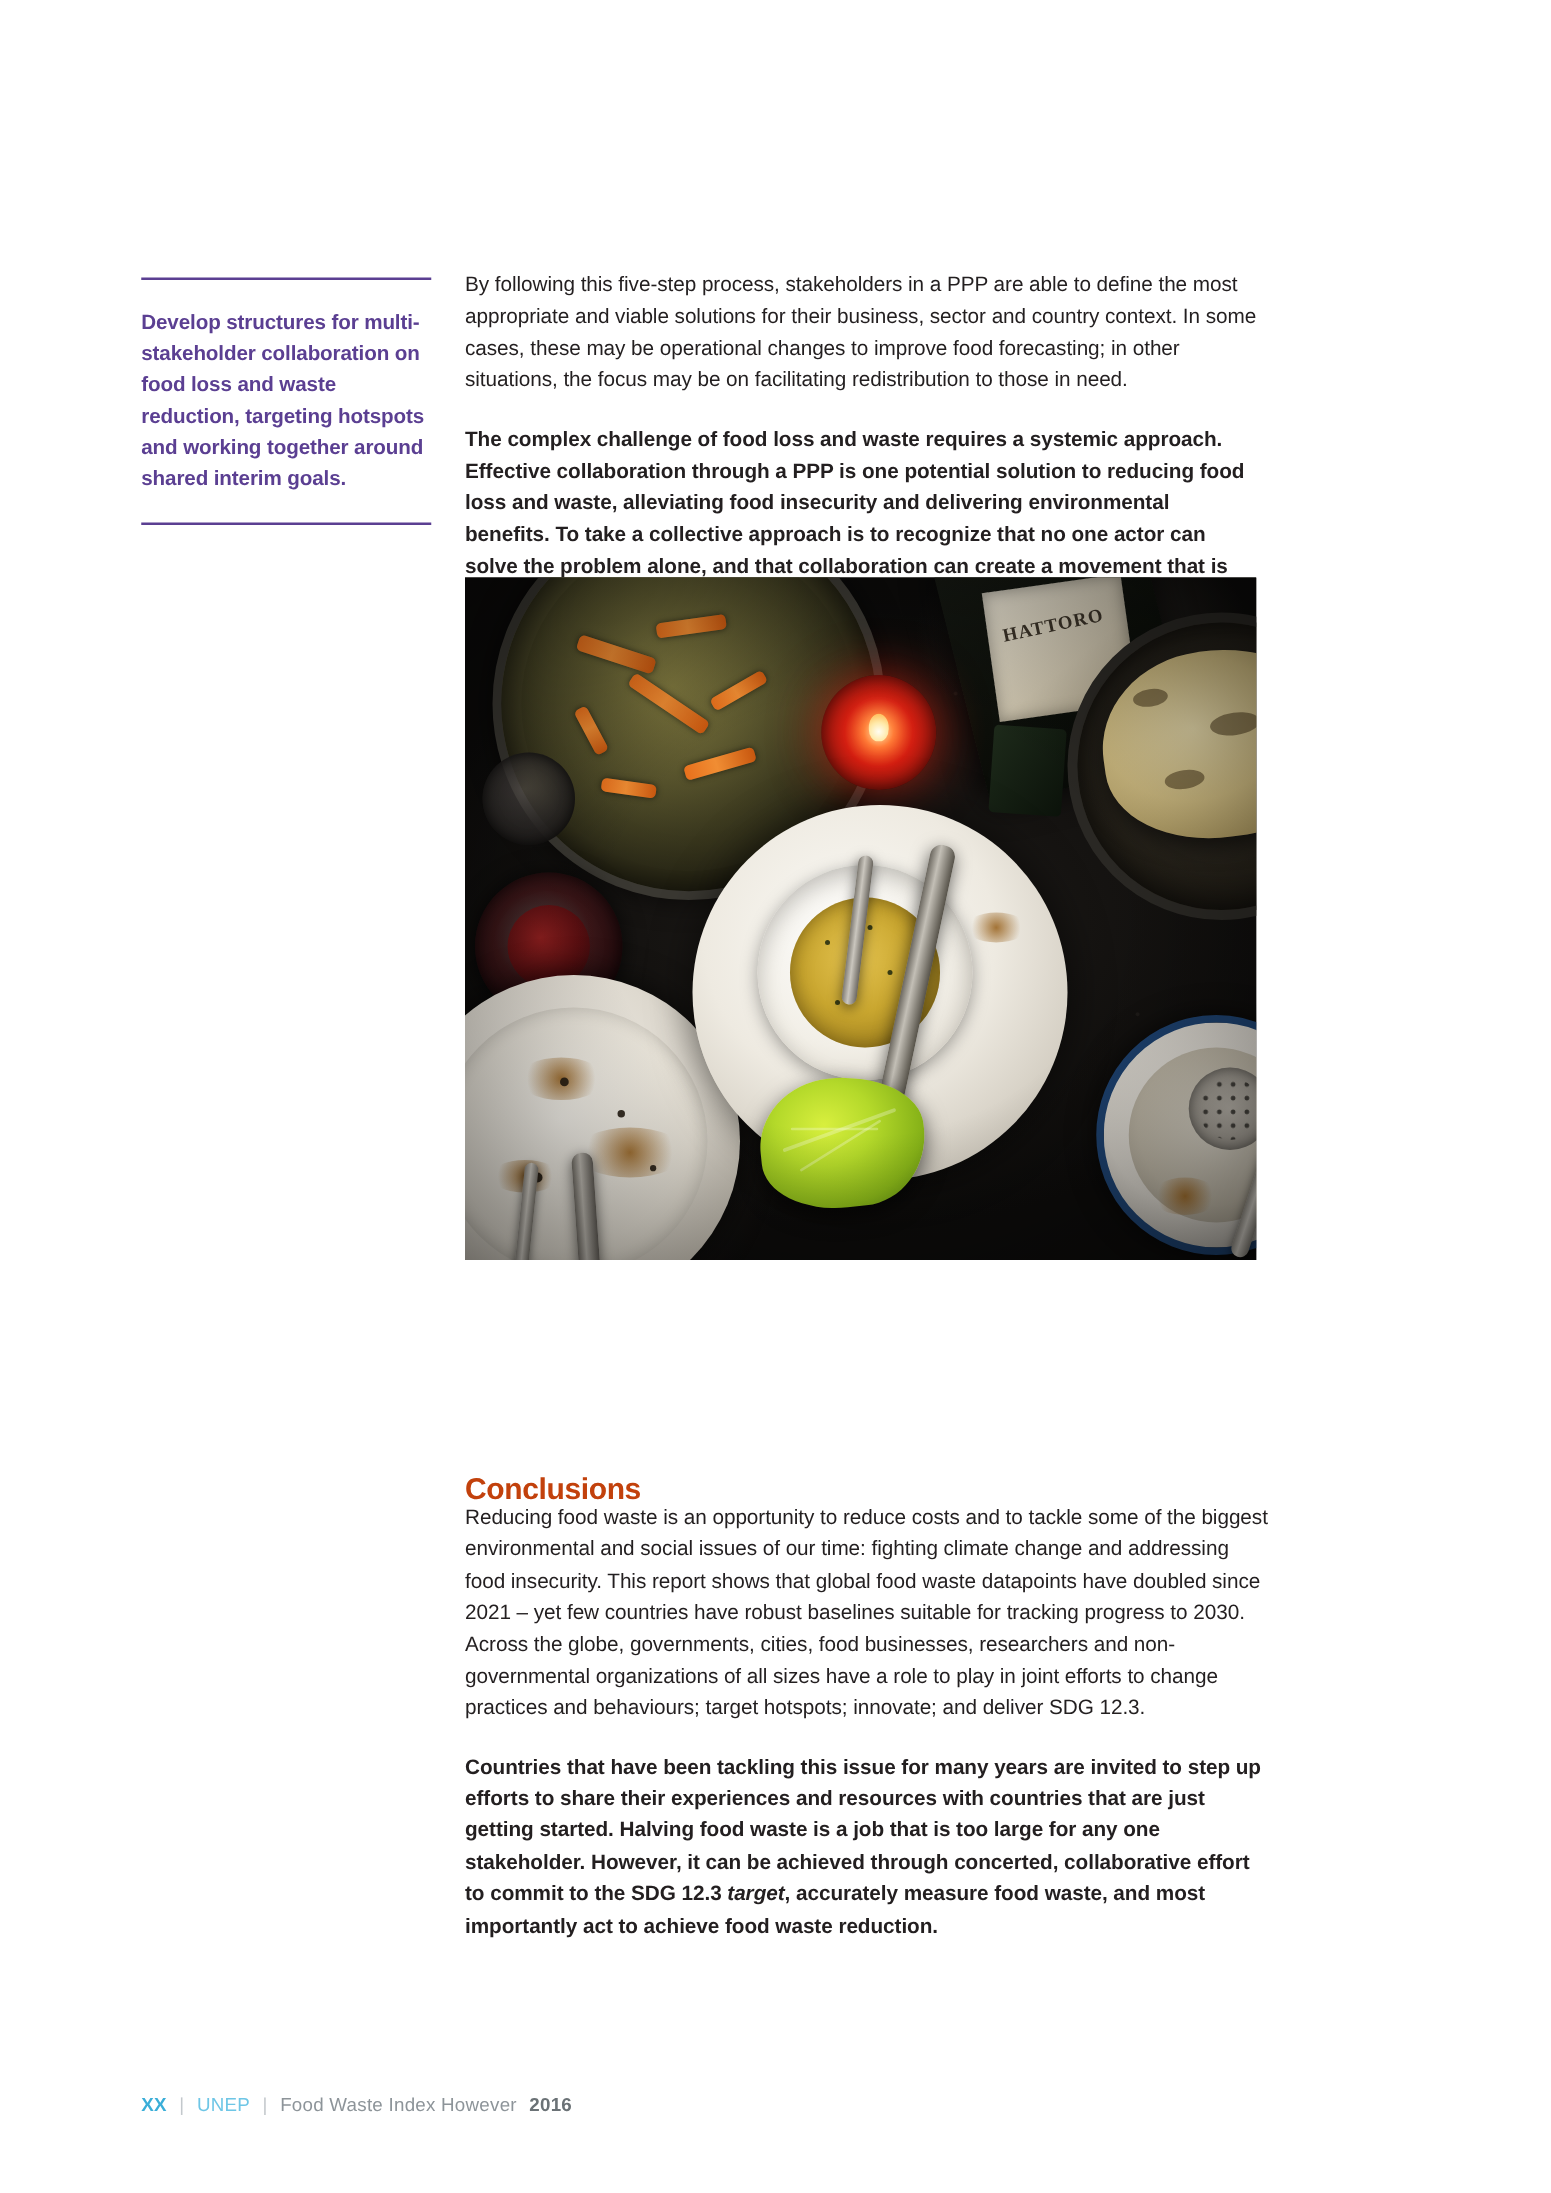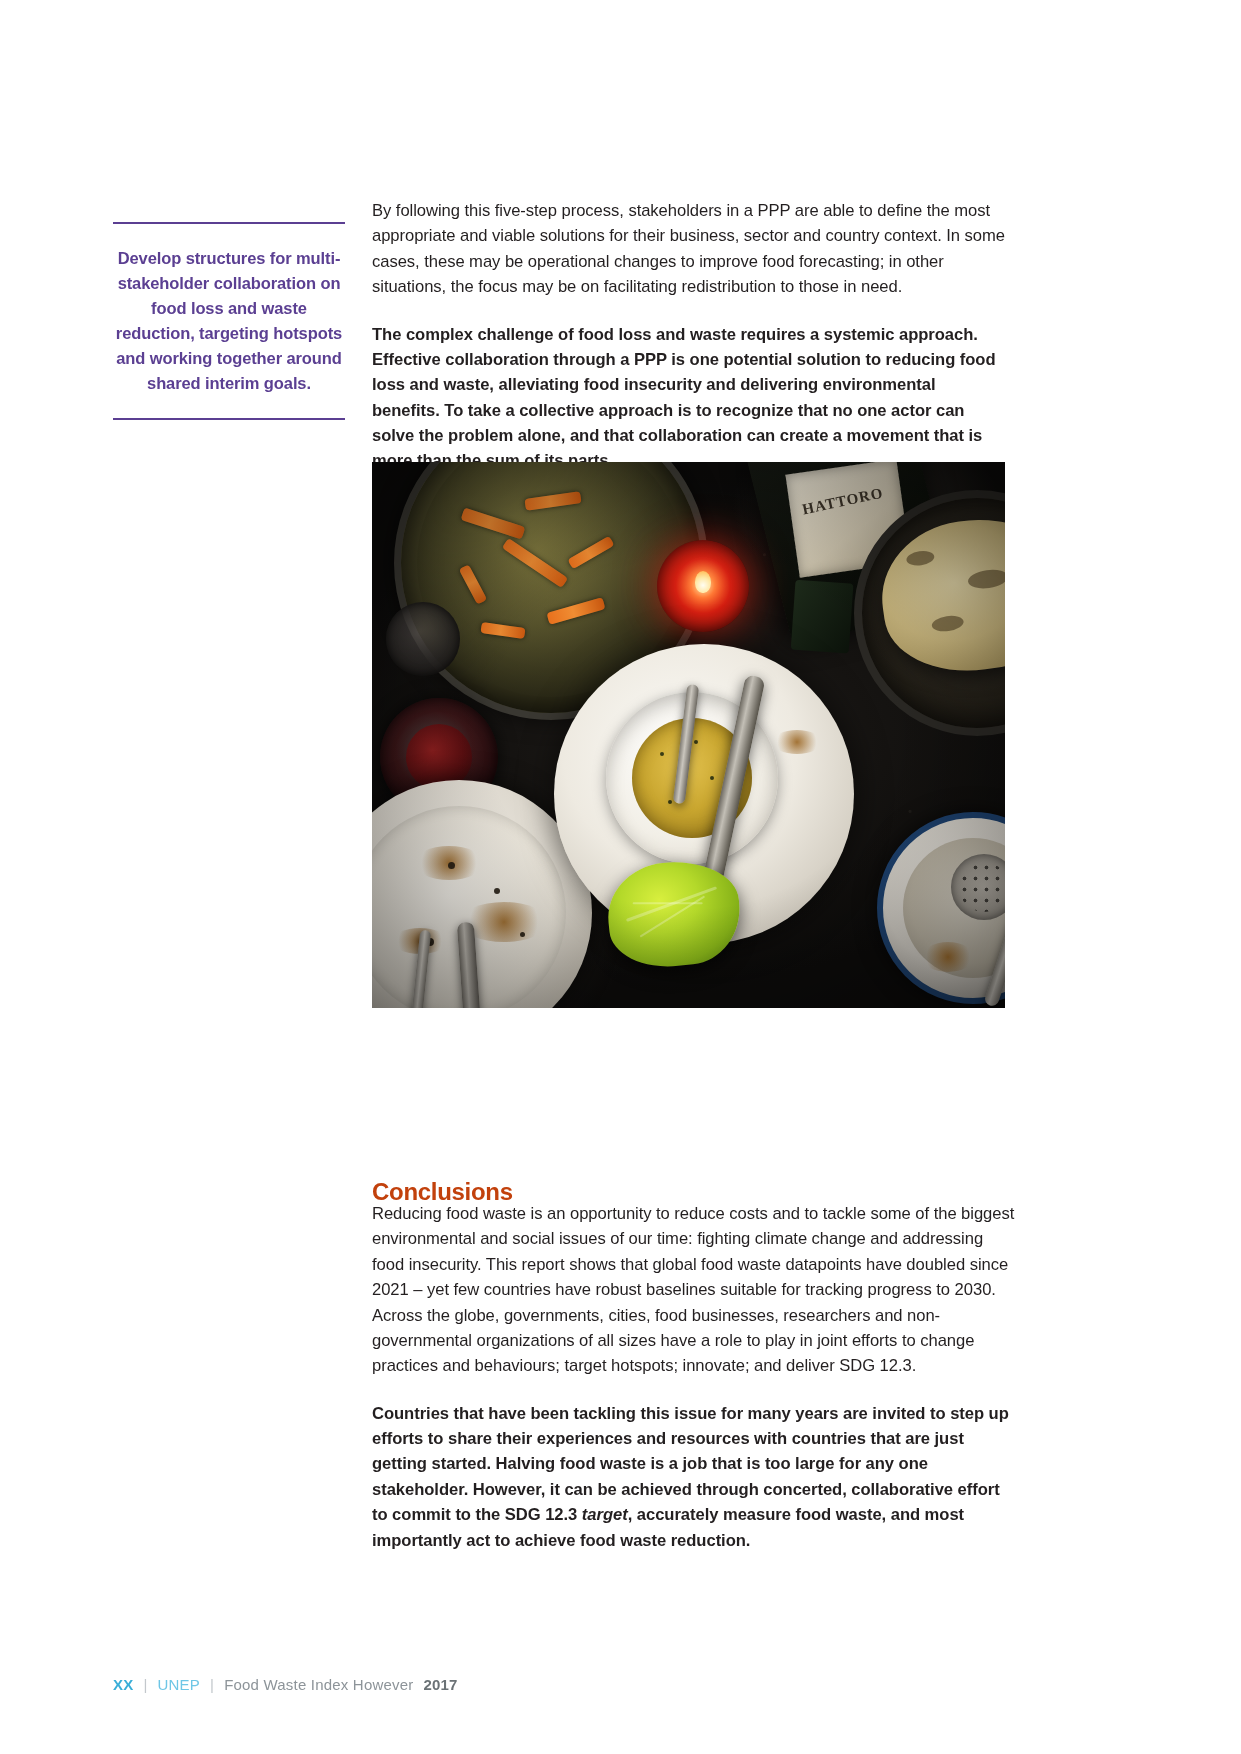--- a/index.html
+++ b/index.html
@@ -35,29 +35,29 @@
     background: #5b3f92;
     width: 100%;
   }
   .pullquote .rule.top { margin-bottom: 22px; }
   .pullquote .rule.bottom { margin-top: 22px; }
   .pullquote .quote-text {
     color: #5b3f92;
     font-weight: bold;
     font-size: 16.5px;
     line-height: 1.52;
-    text-align: center;
+    text-align: left;
     letter-spacing: -0.1px;
   }
 
   
   .maincol {
     position: absolute;
     left: 372px;
-    top: 198px;
+    top: 215px;
     width: 633px;
   }
   p.body {
     margin: 0 0 22px 0;
     font-size: 16.6px;
     line-height: 1.53;
     color: #231f20;
     letter-spacing: -0.05px;
   }
   p.body:last-child { margin-bottom: 0; font-weight: bold; }
@@ -451,16 +451,16 @@
     <p class="body">Reducing food waste is an opportunity to reduce costs and to tackle some of the biggest environmental and social issues of our time: fighting climate change and addressing food insecurity. This report shows that global food waste datapoints have doubled since 2021 – yet few countries have robust baselines suitable for tracking progress to 2030. Across the globe, governments, cities, food businesses, researchers and non-governmental organizations of all sizes have a role to play in joint efforts to change practices and behaviours; target hotspots; innovate; and deliver SDG 12.3.</p>
     <p class="body"><span>Countries that have been tackling this issue for many years are invited to step up efforts to share their experiences and resources with countries that are just getting started. Halving food waste is a job that is too large for any one stakeholder. However, it can be achieved through concerted, collaborative effort to commit to the SDG 12.3 </span><span class="ital">target</span><span>, accurately measure food waste, and most importantly act to achieve food waste reduction.</span></p>
   </div>
 
   <div class="footer">
     <span class="pagenum">XX</span>
     <span class="sep">|</span>
     <span class="org">UNEP</span>
     <span class="sep">|</span>
     <span class="title">Food Waste Index However</span>
-    <span class="year">2017</span>
+    <span class="year">2016</span>
   </div>
 
 </div>
 
 </body></html>

